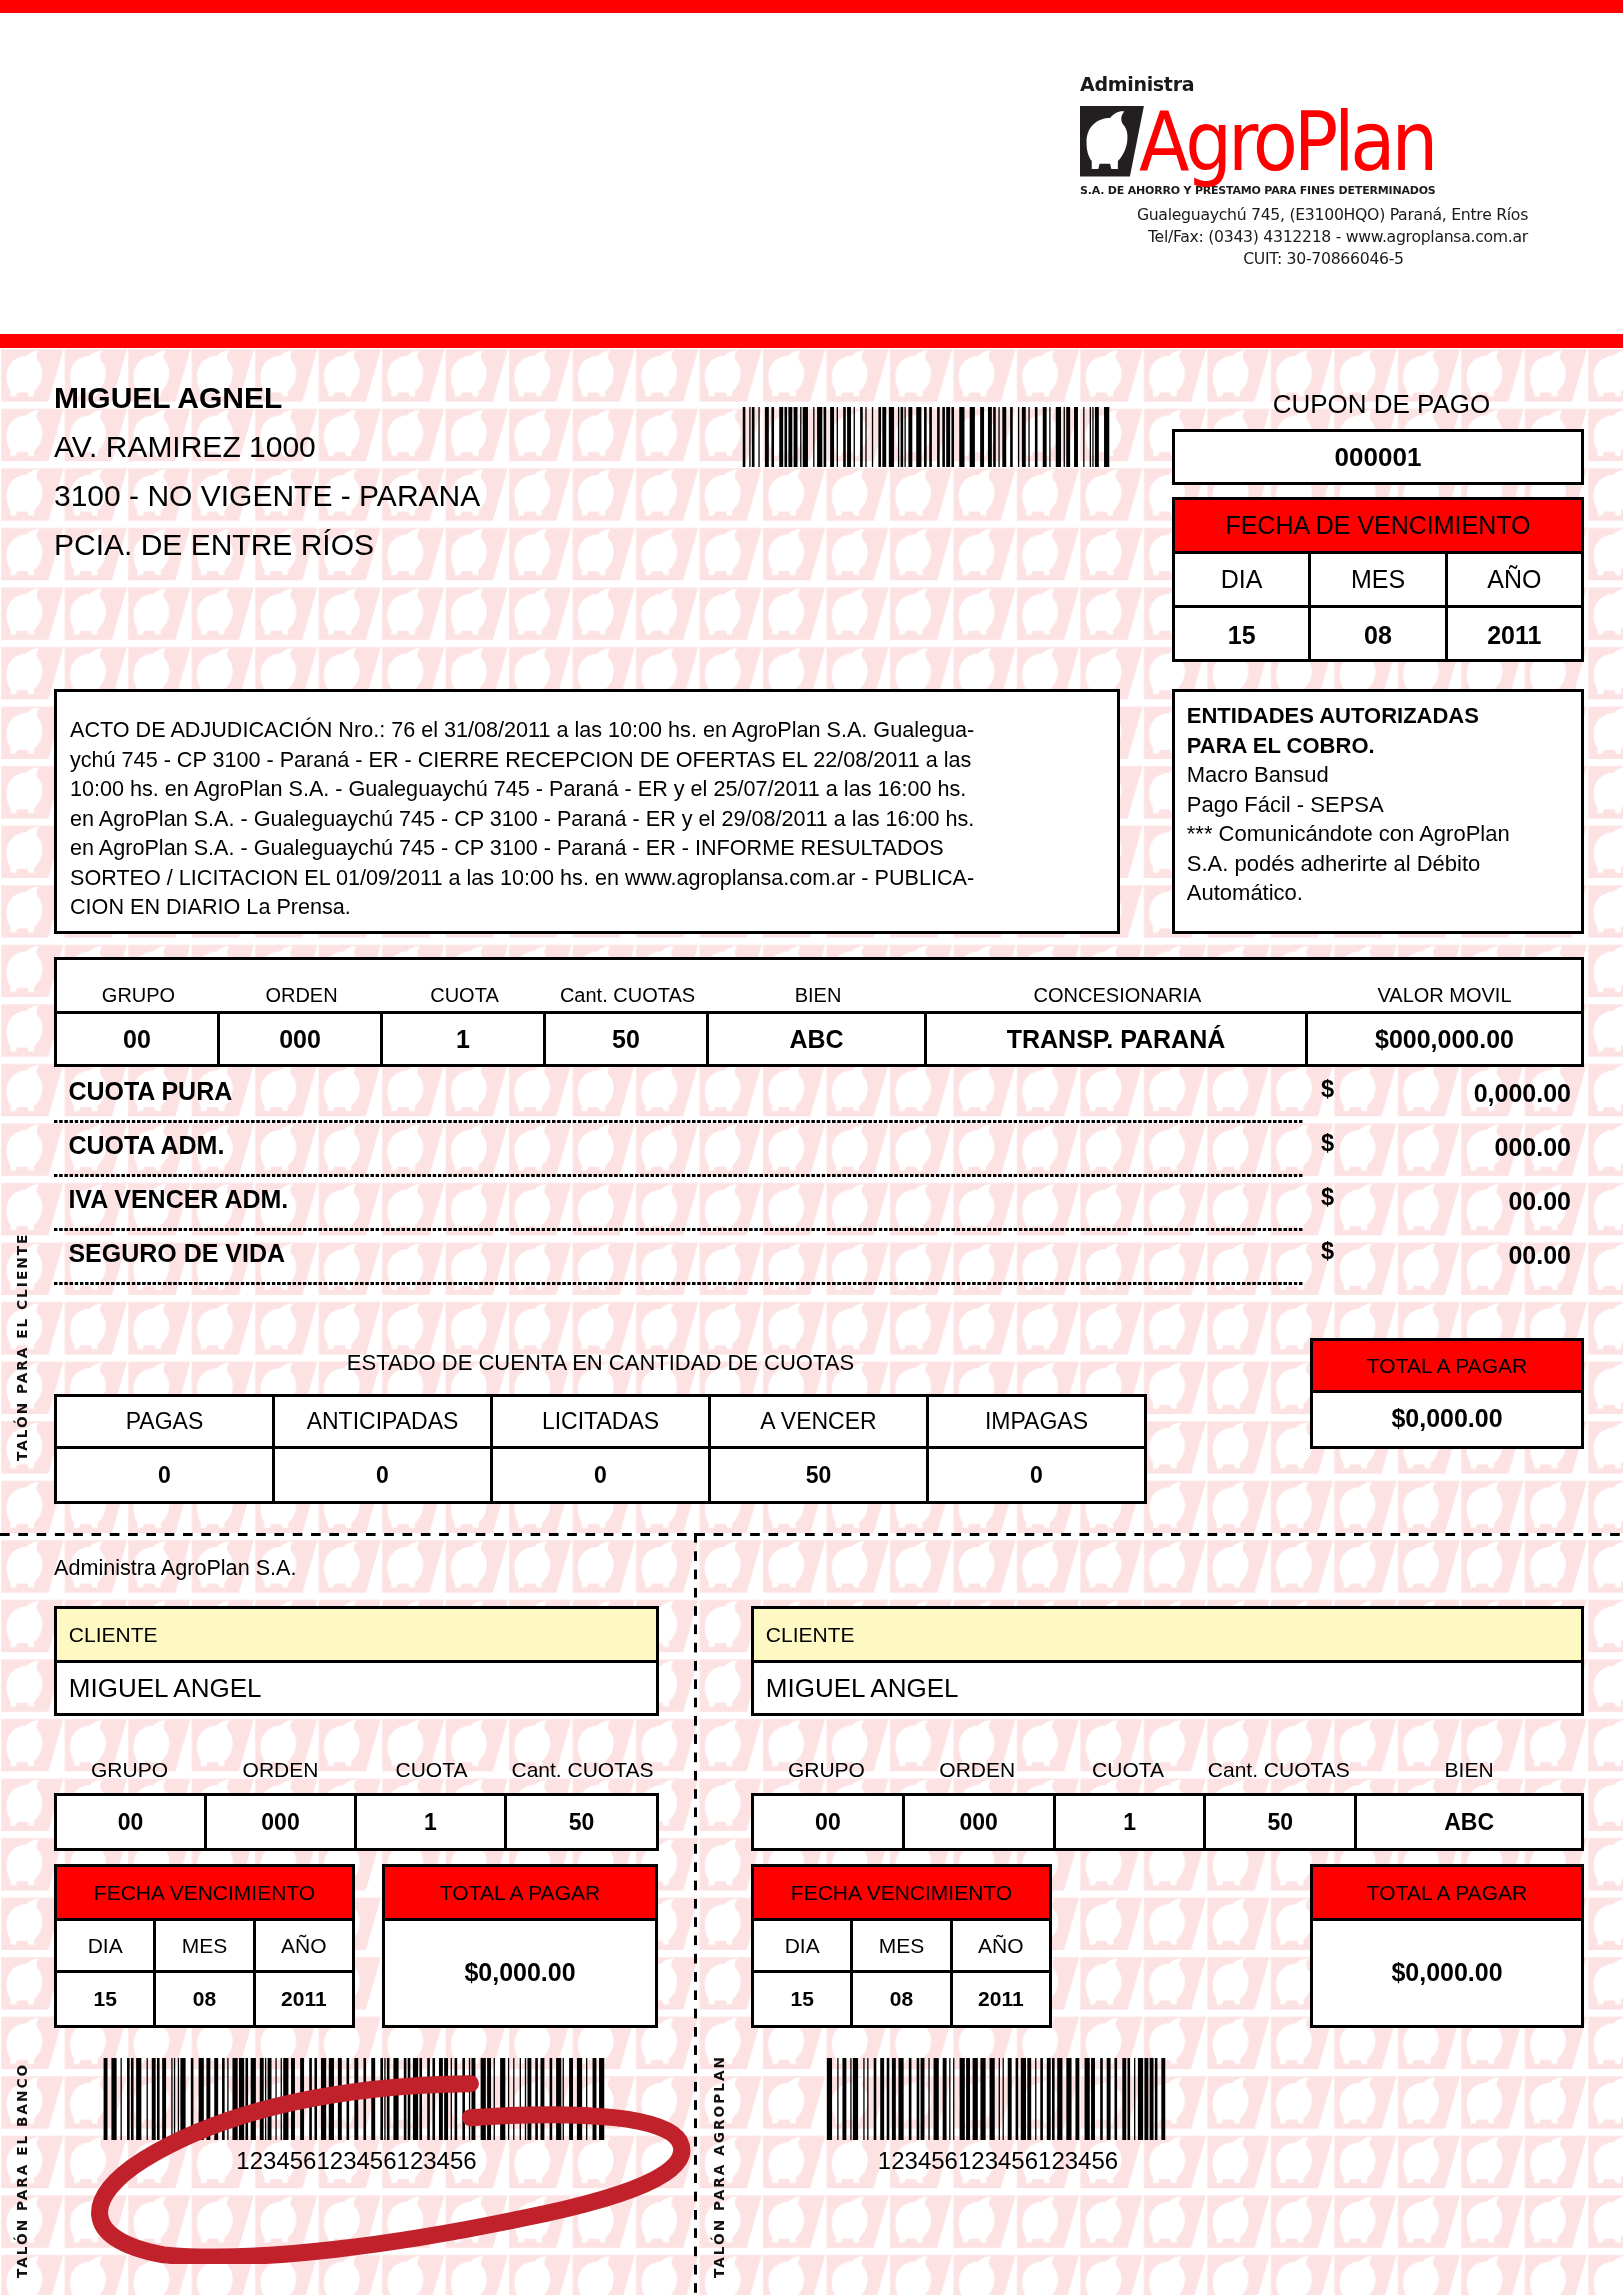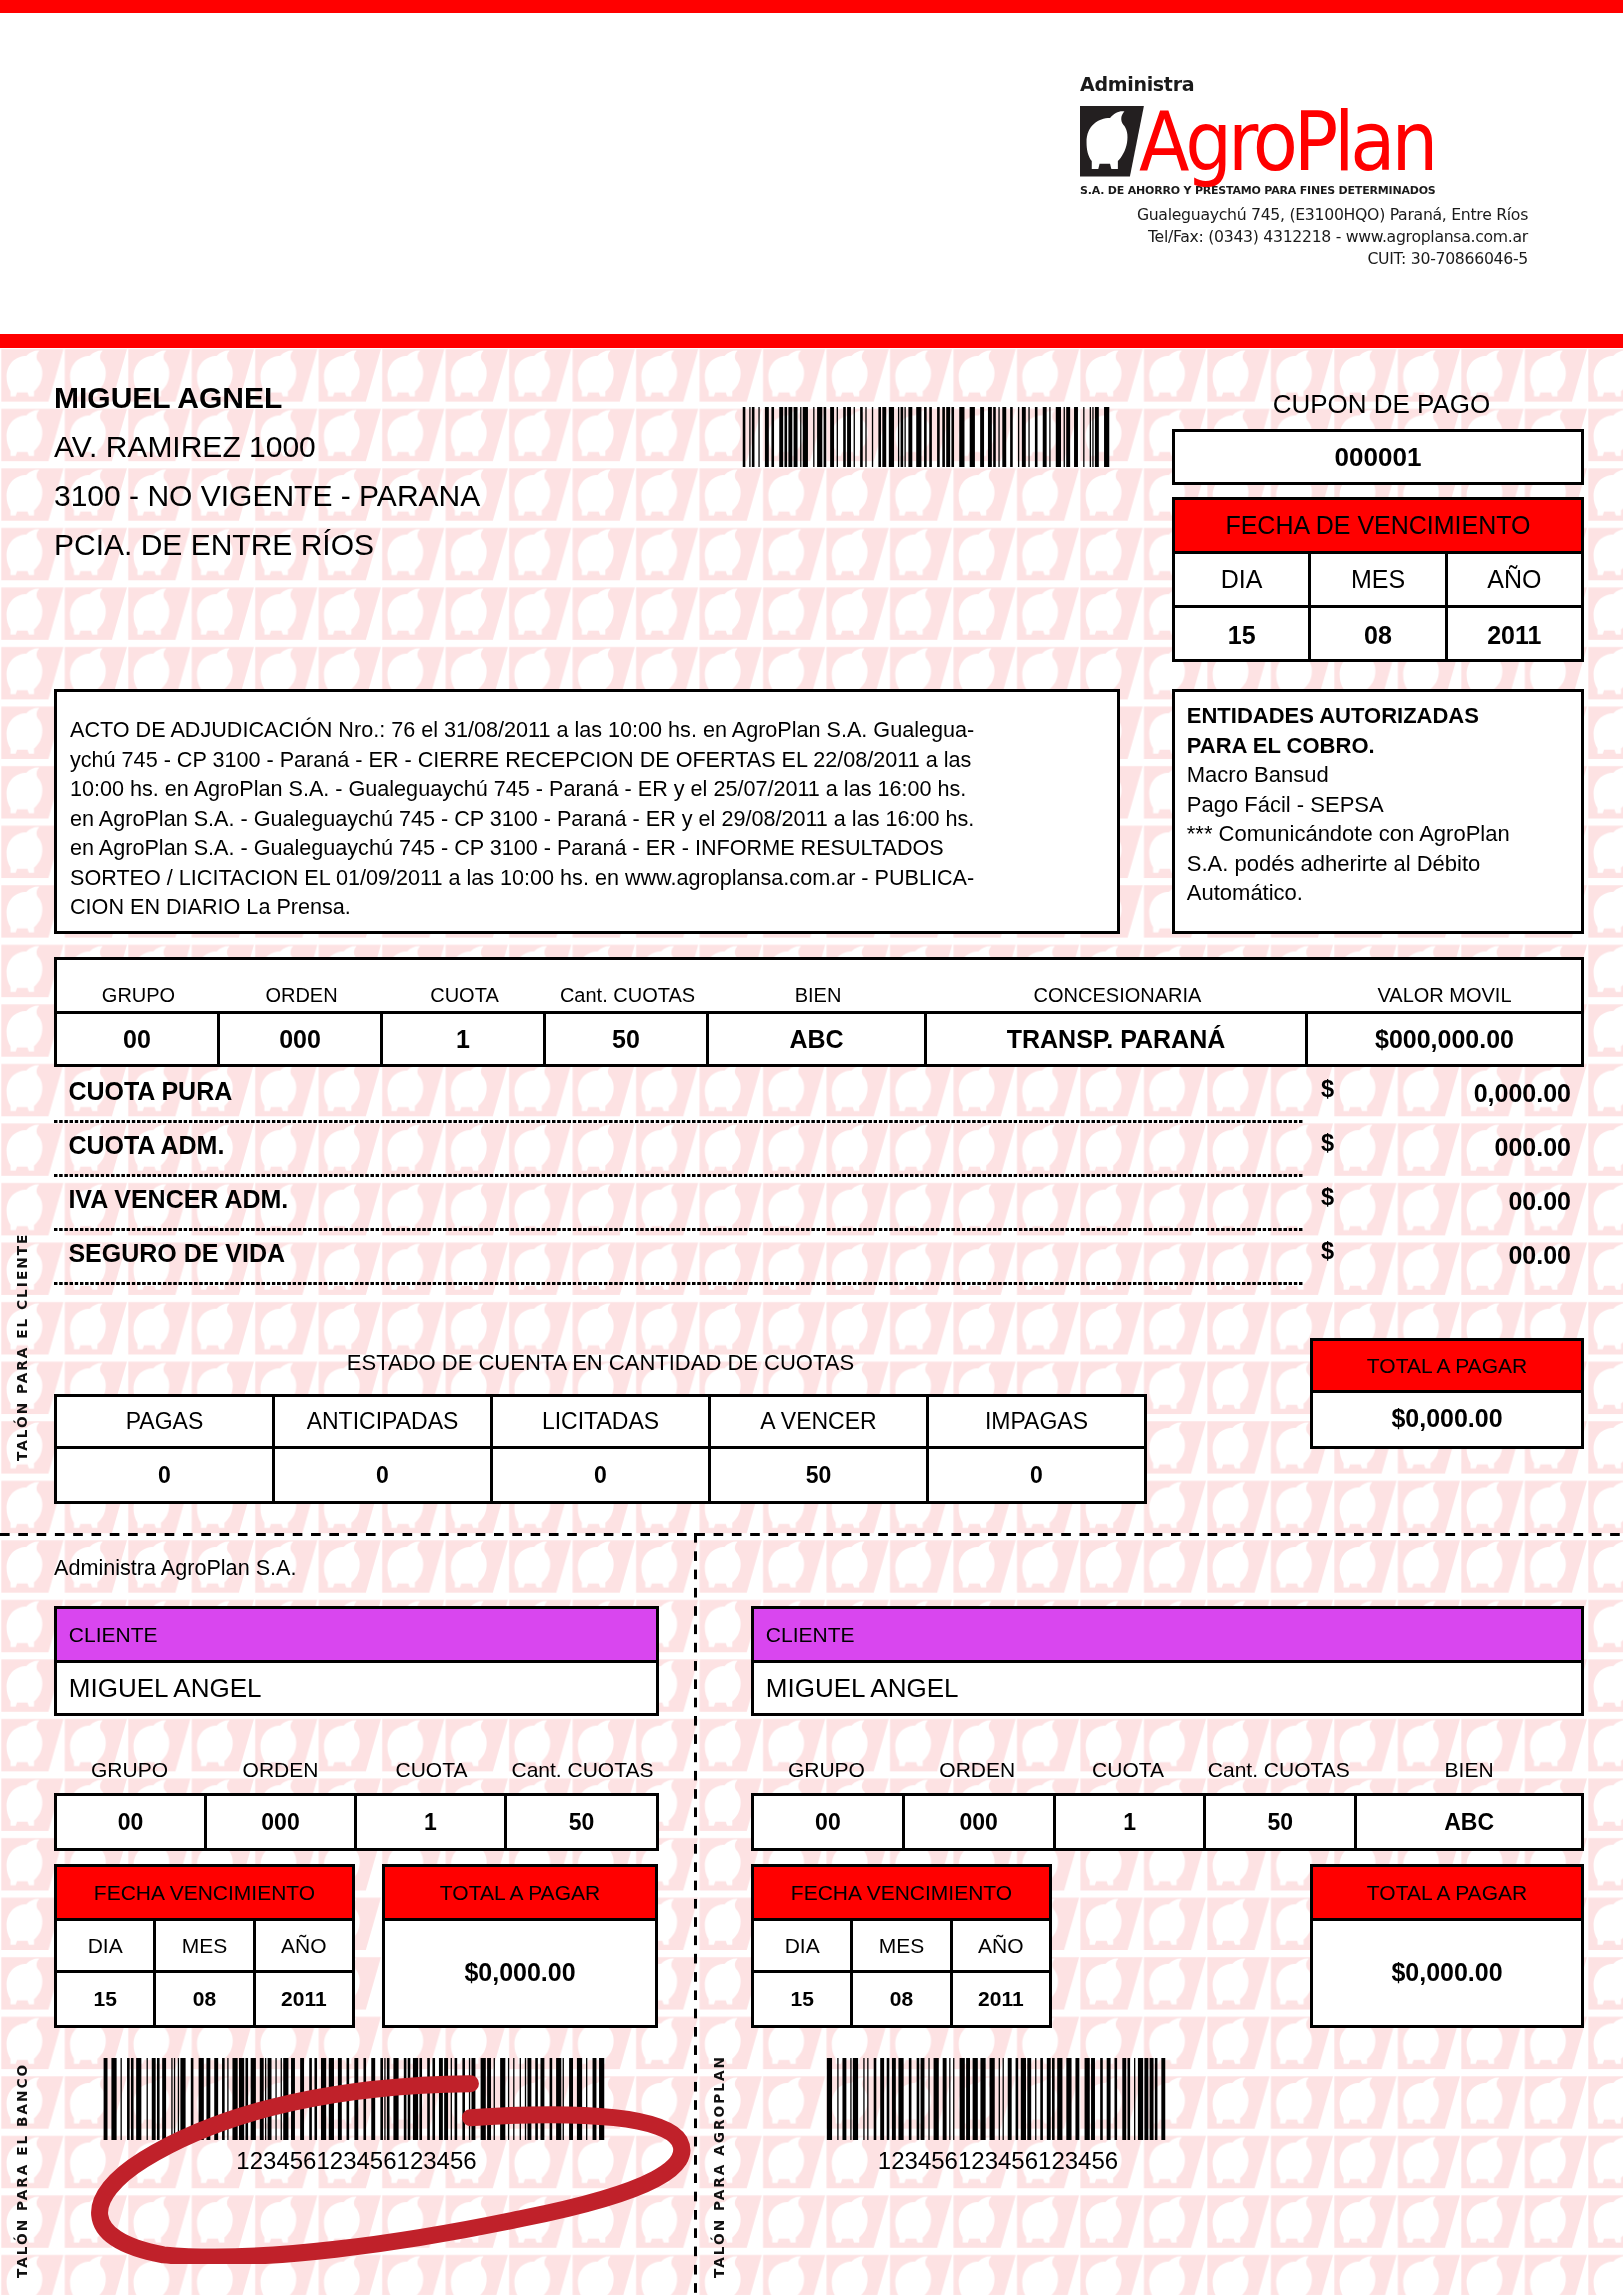--- a/index.html
+++ b/index.html
@@ -14,21 +14,21 @@
   .pattern svg { display: block; }
 
   
   .logo { position: absolute; left: 1080px; top: 73px; width: 458px; }
   .logo .admin { font-family: "DejaVu Sans", sans-serif; font-size: 19px; font-weight: bold; color: #1a1a1a; letter-spacing: -0.3px; }
   .logo .brand-row { display: flex; align-items: flex-end; height: 79px; margin-top: 2.6px; }
   .logo .pig-box { width: 64px; height: 71px; background: #231f20; position: relative; clip-path: polygon(0 0,100% 0,78% 100%,0 100%); }
   .logo .brand { font-family: "DejaVu Sans", sans-serif; font-size: 82px; line-height: 71px; color: #ff0000; font-weight: normal; letter-spacing: -4.6px; margin-left: -5.2px; transform: scaleX(0.9); transform-origin: left bottom; }
   .logo .tagline { font-family: "DejaVu Sans", sans-serif; font-weight: bold; font-size: 11px; color: #1a1a1a; margin-top: 7.9px; letter-spacing: -0.2px; }
   .logo .addr { font-family: "DejaVu Sans", sans-serif; font-size: 15.7px; color: #1a1a1a; text-align: right; width: 448px; line-height: 22px; margin-top: 6.5px; letter-spacing: -0.3px; }
-  .logo .cuit { padding-left: 39px; }
+  .logo .cuit { text-align: center; padding-left: 39px; }
 
   
   .recipient { position: absolute; left: 54px; top: 373px; line-height: 49px; }
   .recipient .name { font-size: 30px; font-weight: bold; }
   .recipient .line { font-size: 30px; }
 
   .barcode { position: absolute; background: transparent; }
 
   
   .box { position: absolute; border: 3.3px solid #000; background: #fff; }
@@ -77,21 +77,21 @@
   .total-main .val { height: 51px; font-size: 25px; font-weight: bold; }
 
   .side-label { position: absolute; font-family: "DejaVu Sans", sans-serif; font-weight: bold; font-size: 13.7px; letter-spacing: 2px; transform: rotate(-90deg); transform-origin: left top; white-space: nowrap; color: #111; }
 
   .hdash { position: absolute; left: 0; top: 1533px; width: 1623px; height: 3.3px; background-image: linear-gradient(to right, #000 50%, transparent 50%); background-size: 18.3px 3.3px; }
   .vdash { position: absolute; left: 694px; top: 1533px; width: 3.3px; height: 763px; background-image: linear-gradient(to bottom, #000 50%, transparent 50%); background-size: 3.3px 18.3px; }
 
   .stub-admin { position: absolute; left: 54px; top: 1555px; font-size: 21.6px; }
 
   .cliente { position: absolute; height: 110px; border: 3.3px solid #000; background: #fff; }
-  .cliente .head { height: 54px; background: #d946ef; border-bottom: 3.3px solid #000; font-size: 21px; padding-left: 11.8px; display: flex; align-items: center; }
+  .cliente .head { height: 54px; background: #fef9c3; border-bottom: 3.3px solid #000; font-size: 21px; padding-left: 11.8px; display: flex; align-items: center; }
   .cliente .val { height: 50px; font-size: 26px; padding-left: 11.8px; display: flex; align-items: center; }
 
   .mini-head { position: absolute; display: flex; font-size: 21px; }
   .mini-head div { text-align: center; }
   .mini-row { position: absolute; display: flex; height: 58px; border: 3.3px solid #000; background: #fff; }
   .mini-row .c { font-size: 23px; font-weight: bold; border-right: 3.3px solid #000; }
   .mini-row .c:last-child { border-right: none; }
 
   .mini-fecha { position: absolute; width: 301px; height: 164px; border: 3.3px solid #000; background: #fff; }
   .mini-fecha .head { height: 54px; background: #ff0000; border-bottom: 3.3px solid #000; font-size: 21px; }

